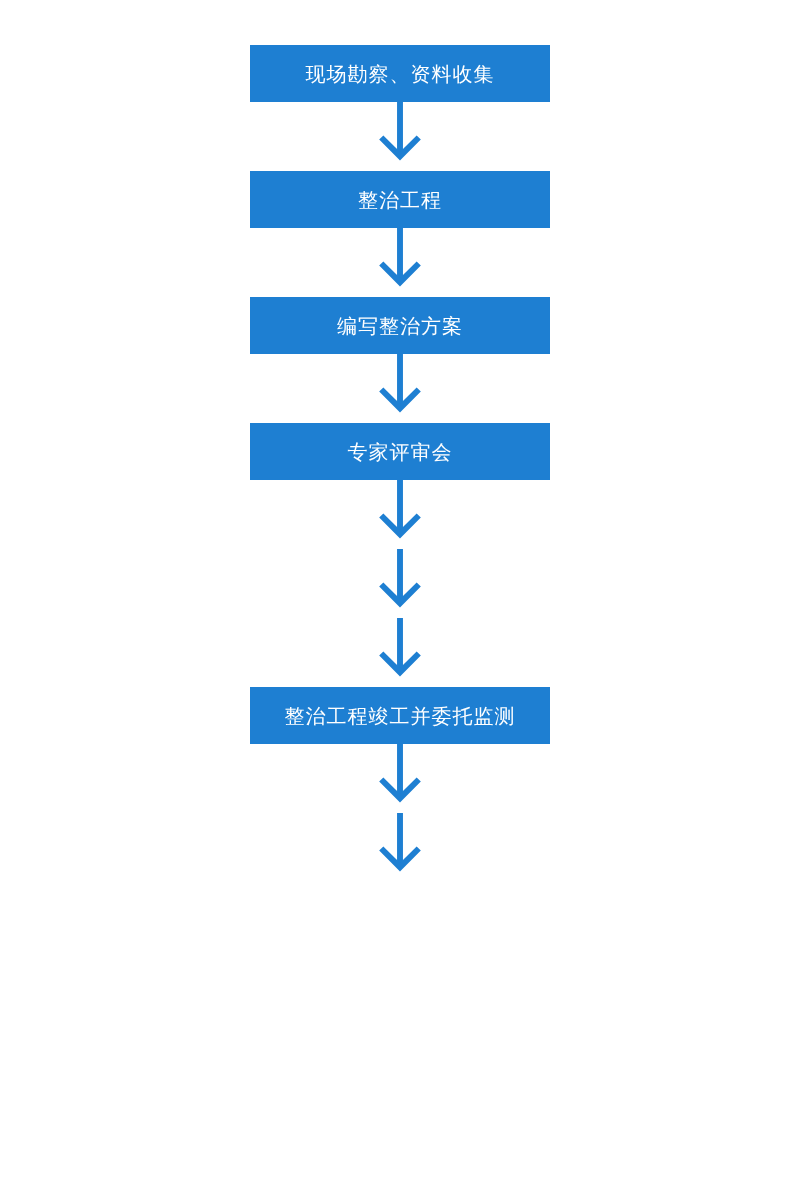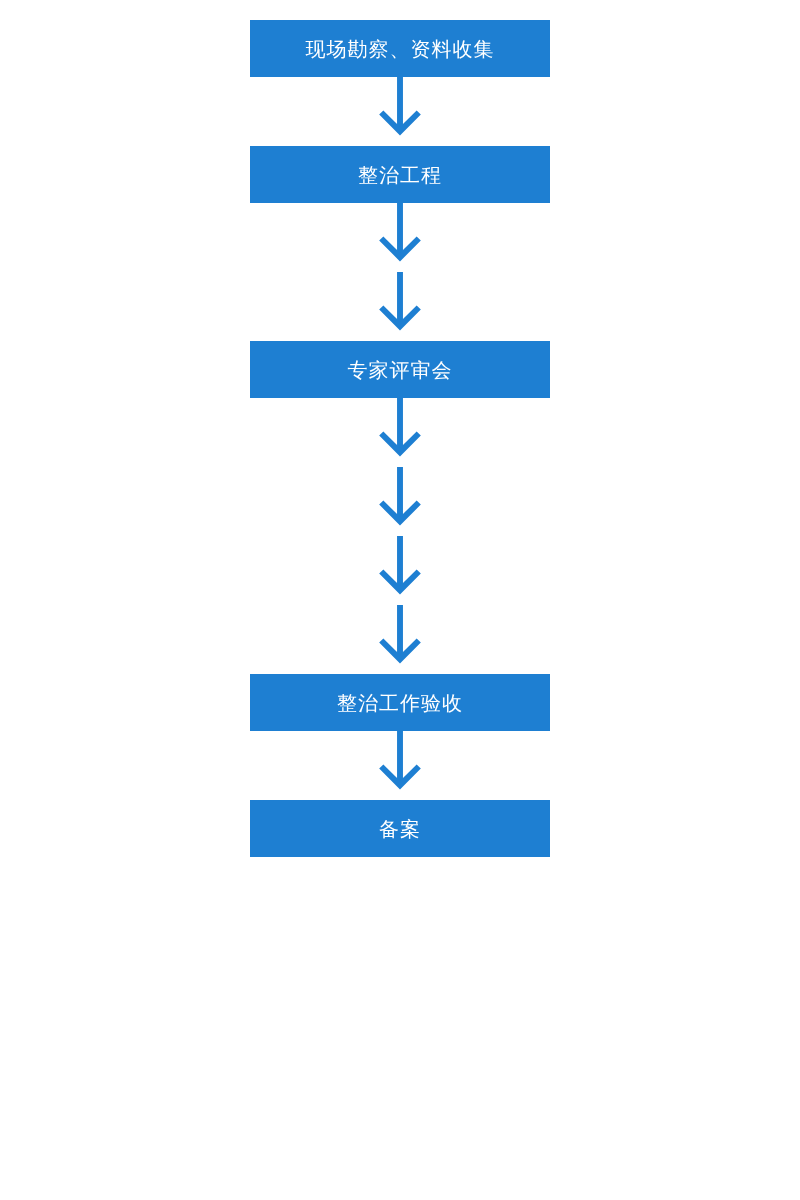--- a/index.html
+++ b/index.html
@@ -11,21 +11,21 @@
   .page {
     position: relative;
     width: 800px;
     height: 1200px;
     background: #ffffff;
     overflow: hidden;
   }
   .flow {
     box-sizing: border-box;
     width: 800px;
-    padding-top: 20px;
+    padding-top: 45px;
     display: flex;
     flex-direction: column;
     align-items: center;
   }
   .flow-box {
     width: 300px;
     height: 57px;
     background: #1e7fd2;
     display: flex;
     align-items: center;
@@ -69,20 +69,23 @@
 
     <div class="flow-box">
       <span class="label">整治工程</span>
     </div>
 
     <svg class="flow-arrow" viewBox="0 0 44 70" xmlns="http://www.w3.org/2000/svg">
       <line x1="22" y1="0" x2="22" y2="51"></line>
       <polyline points="3,36 22,55 41,36"></polyline>
     </svg>
 
+    <div class="flow-box">
+      <span class="label">编写整治方案</span>
+    </div>
 
     <svg class="flow-arrow" viewBox="0 0 44 70" xmlns="http://www.w3.org/2000/svg">
       <line x1="22" y1="0" x2="22" y2="51"></line>
       <polyline points="3,36 22,55 41,36"></polyline>
     </svg>
 
     <div class="flow-box">
       <span class="label">专家评审会</span>
     </div>
 
@@ -96,33 +99,30 @@
       <line x1="22" y1="0" x2="22" y2="51"></line>
       <polyline points="3,36 22,55 41,36"></polyline>
     </svg>
 
 
     <svg class="flow-arrow" viewBox="0 0 44 70" xmlns="http://www.w3.org/2000/svg">
       <line x1="22" y1="0" x2="22" y2="51"></line>
       <polyline points="3,36 22,55 41,36"></polyline>
     </svg>
 
-
-    <svg class="flow-arrow" viewBox="0 0 44 70" xmlns="http://www.w3.org/2000/svg">
-      <line x1="22" y1="0" x2="22" y2="51"></line>
-      <polyline points="3,36 22,55 41,36"></polyline>
-    </svg>
-
     <div class="flow-box">
-      <span class="label">整治工作验收</span>
+      <span class="label">整治工程竣工并委托监测</span>
     </div>
 
     <svg class="flow-arrow" viewBox="0 0 44 70" xmlns="http://www.w3.org/2000/svg">
       <line x1="22" y1="0" x2="22" y2="51"></line>
       <polyline points="3,36 22,55 41,36"></polyline>
     </svg>
 
-    <div class="flow-box">
-      <span class="label">备案</span>
-    </div>
+
+    <svg class="flow-arrow" viewBox="0 0 44 70" xmlns="http://www.w3.org/2000/svg">
+      <line x1="22" y1="0" x2="22" y2="51"></line>
+      <polyline points="3,36 22,55 41,36"></polyline>
+    </svg>
+
 
   </div>
 </div>
 
 </body></html>

